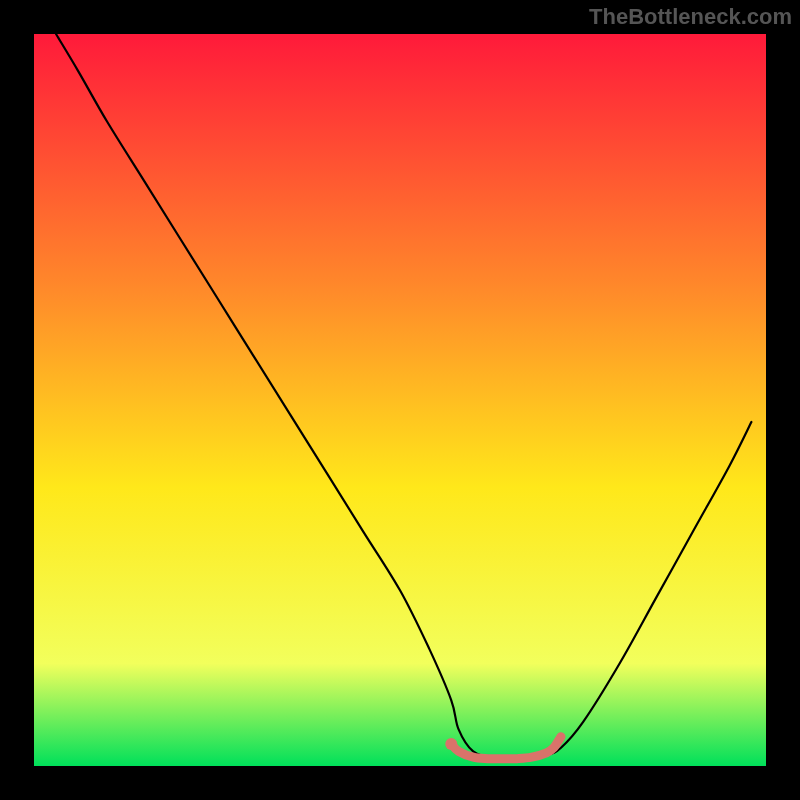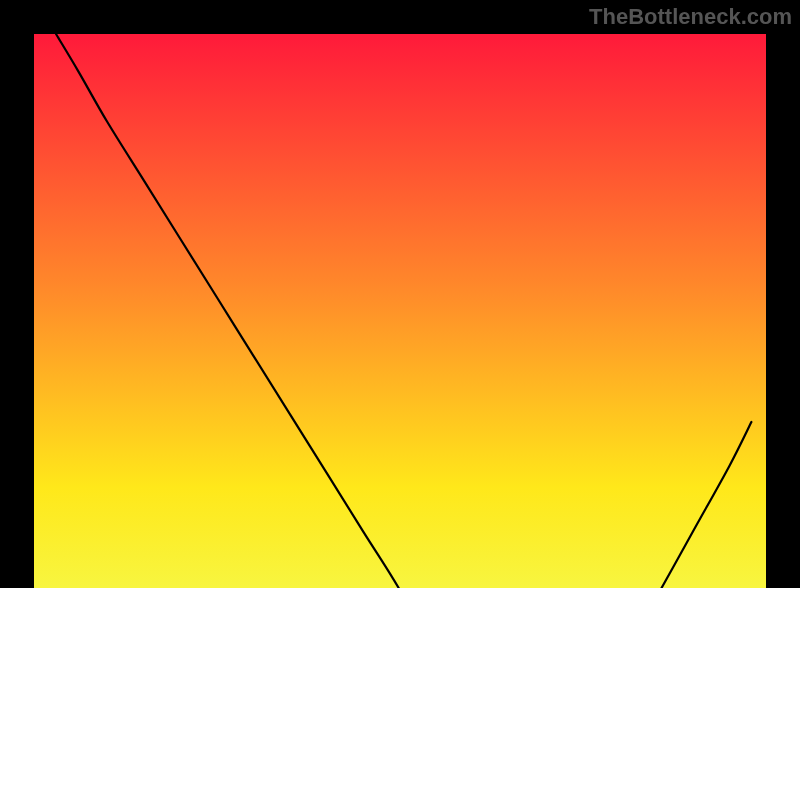--- a/index.html
+++ b/index.html
@@ -3,21 +3,21 @@
 <meta charset="utf-8">
 <style>
   body {
     margin: 0;
     padding: 0;
     background: #fff;
     font-family: Arial, Helvetica, sans-serif;
   }
   .chart-wrap {
     width: 800px;
-    height: 588px;
+    height: 800px;
     position: relative;
   }
   svg { display: block; }
 </style>
 </head>
 <body>
 
 <div class="chart-wrap">
   <svg id="svg-root" width="800" height="800" viewBox="0 0 800 800">
     <defs>

